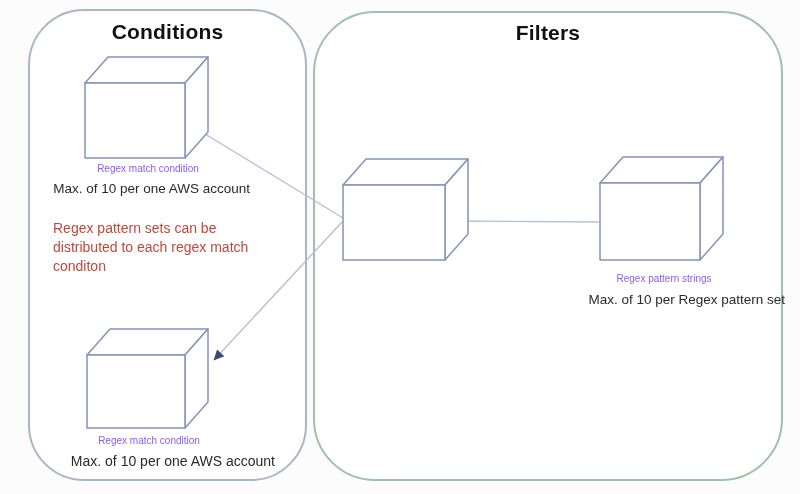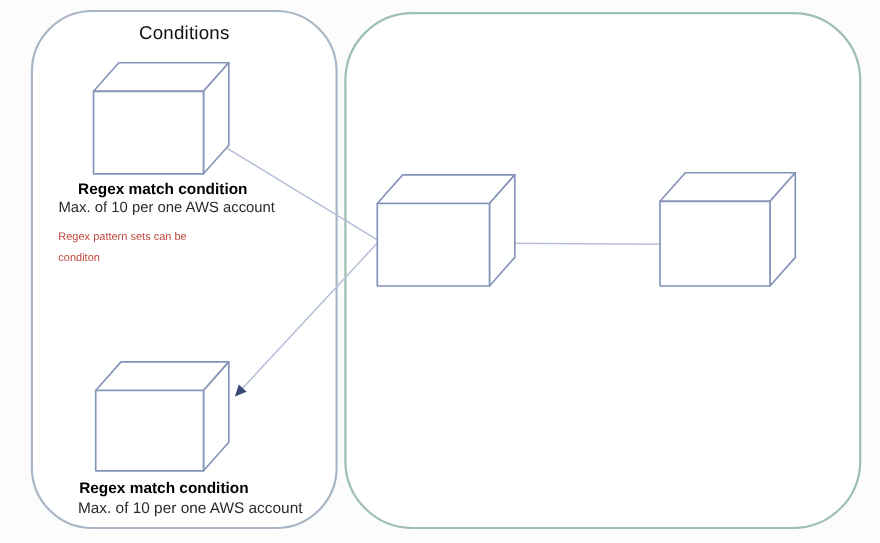--- a/index.html
+++ b/index.html
@@ -26,56 +26,56 @@
   }
   .group-box.filters {
     left: 313px; top: 11px; width: 470px; height: 470px;
     border-radius: 62px;
     border-color: #9fc0ae;
   }
   .group-title {
     position: absolute;
     left: 0; right: 0;
     text-align: center;
-    font-weight: normal;
-    font-size: 17px;
+    font-weight: bold;
+    font-size: 21px;
     letter-spacing: 0.2px;
     color: #111;
   }
   .group-title.conditions-title { top: 20px; }
   .group-title.filters-title   { top: 21px; }
 
   svg.diagram-layer {
     position: absolute; left: 0; top: 0;
     width: 800px; height: 494px;
     pointer-events: none;
   }
   .cube-face { fill: #ffffff; stroke: #8493b8; stroke-width: 1.5; stroke-linejoin: round; }
   .edge-line { stroke: #b6bfd8; stroke-width: 1.4; fill: none; }
 
   .node-label {
     position: absolute;
     text-align: center;
-    font-weight: bold;
-    font-size: 14px;
-    color: #000000;
+    font-weight: normal;
+    font-size: 10px;
+    color: #8b5cf6;
     white-space: nowrap;
   }
   .node-sublabel {
     position: absolute;
     text-align: right;
     font-size: 13.5px;
     color: #2a2a2a;
     white-space: nowrap;
   }
   .annotation {
     position: absolute;
-    left: 53px; top: 206px;
+    left: 53px; top: 219px;
     width: 230px;
-    font-size: 10px;
+    font-size: 14px;
     line-height: 19px;
     color: #c0483c;
   }
   .annotation span { display: block; }
 </style>
 </head>
 <body>
 
 <div class="stage">
 
@@ -118,27 +118,31 @@
     </g>
 
     <g>
       <path class="cube-face" d="M600,183 L623,157 L723,157 L700,183 Z"></path>
       <path class="cube-face" d="M700,183 L723,157 L723,234 L700,260 Z"></path>
       <rect class="cube-face" x="600" y="183" width="100" height="77"></rect>
     </g>
   </svg>
 
   <div class="group-title conditions-title" style="left:28px; width:279px;">Conditions</div>
+  <div class="group-title filters-title" style="left:313px; width:470px;">Filters</div>
 
   <div class="node-label" style="left:48px; top:163px; width:200px;">Regex match condition</div>
   <div class="node-sublabel" style="left:30px; top:181px; width:220px;">Max. of 10 per one AWS account</div>
 
   <div class="node-label" style="left:49px; top:435px; width:200px;">Regex match condition</div>
   <div class="node-sublabel" style="left:55px; top:453px; width:220px; font-size:14px;">Max. of 10 per one AWS account</div>
 
 
+  <div class="node-label" style="left:564px; top:273px; width:200px;">Regex pattern strings</div>
+  <div class="node-sublabel" style="left:555px; top:292px; width:230px;">Max. of 10 per Regex pattern set</div>
 
   <div class="annotation">
     <span>Regex pattern sets can be</span>
+    <span>distributed to each regex match</span>
     <span>conditon</span>
   </div>
 
 </div>
 
 </body></html>

